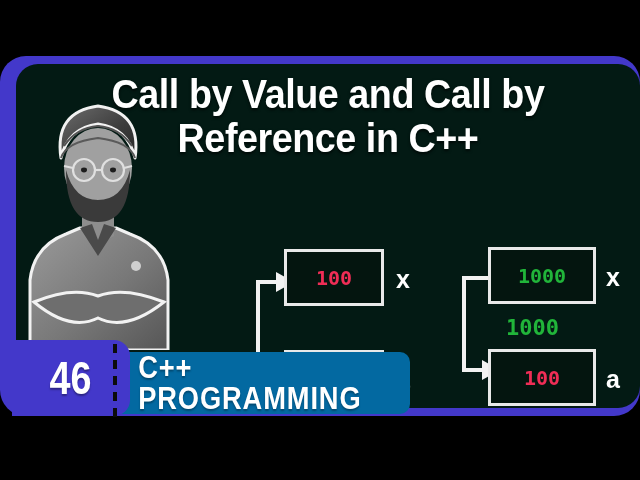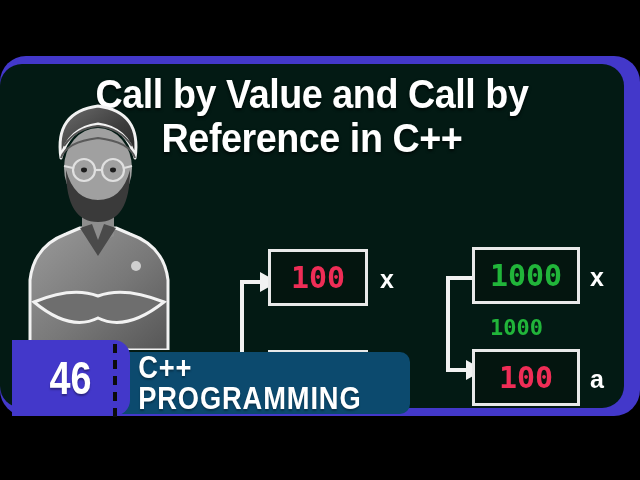--- a/index.html
+++ b/index.html
@@ -9,21 +9,21 @@
   }
   #stage{ position:relative; width:640px; height:480px; background:#000; }
 
   
   .frame{
     position:absolute; left:0; top:56px; width:640px; height:360px;
     background:#4338ca; border-radius:26px;
   }
   
   .card{
-    position:absolute; left:0; top:64px; width:624px; height:344px;
+    position:absolute; left:16px; top:64px; width:624px; height:344px;
     background:#031a14; border-radius:22px; overflow:hidden;
   }
 
   
   .title{
     position:absolute; left:0; top:8px; width:624px;
     text-align:center; color:#ffffff;
     font-family:"Liberation Sans", sans-serif;
     font-weight:bold; font-size:41px; line-height:44px;
     letter-spacing:-0.5px;
@@ -42,21 +42,21 @@
 
   
   .diagram{ position:absolute; left:0; top:0; width:624px; height:344px; z-index:4; }
 
   .vbox{
     position:absolute; border:3px solid #e9e9e9; background:#04150f;
     display:flex; align-items:center; justify-content:center;
   }
   .vbox span{
     font-family:"DejaVu Sans Mono", monospace;
-    font-weight:bold; font-size:30px; line-height:30px;
+    font-weight:bold; font-size:20px; line-height:30px;
   }
   .val-pink{ color:#ef2d56; }
   .val-green{ color:#21b53a; }
 
   .vlabel{
     position:absolute; color:#ffffff; font-weight:bold;
     font-family:"Liberation Sans", sans-serif; font-size:25px; line-height:25px;
   }
   .floatnum{
     position:absolute; color:#21b53a; font-weight:bold;
@@ -77,21 +77,21 @@
     font-family:"Liberation Sans", sans-serif;
     transform:scaleX(0.82); transform-origin:center;
     text-shadow:0 2px 2px rgba(0,0,0,.35);
   }
   .dashline{
     position:absolute; left:113px; top:344px; width:4px; height:78px; z-index:11;
     background:repeating-linear-gradient(to bottom,#0c0c0c 0 9px, transparent 9px 16px);
   }
   .course-bar{
     position:absolute; left:110px; top:352px; width:300px; height:62px;
-    background:#0c4a6e; border-radius:10px; z-index:8;
+    background:#0369a1; border-radius:10px; z-index:8;
     display:flex; align-items:center;
   }
   .course-bar span{
     color:#ffffff; font-weight:bold; font-size:31px; line-height:31px;
     font-family:"Liberation Sans", sans-serif;
     letter-spacing:1px; padding-left:32px;
     transform:scaleX(0.88); transform-origin:left center;
     text-shadow:0 2px 2px rgba(0,0,0,.3);
   }
 </style>

